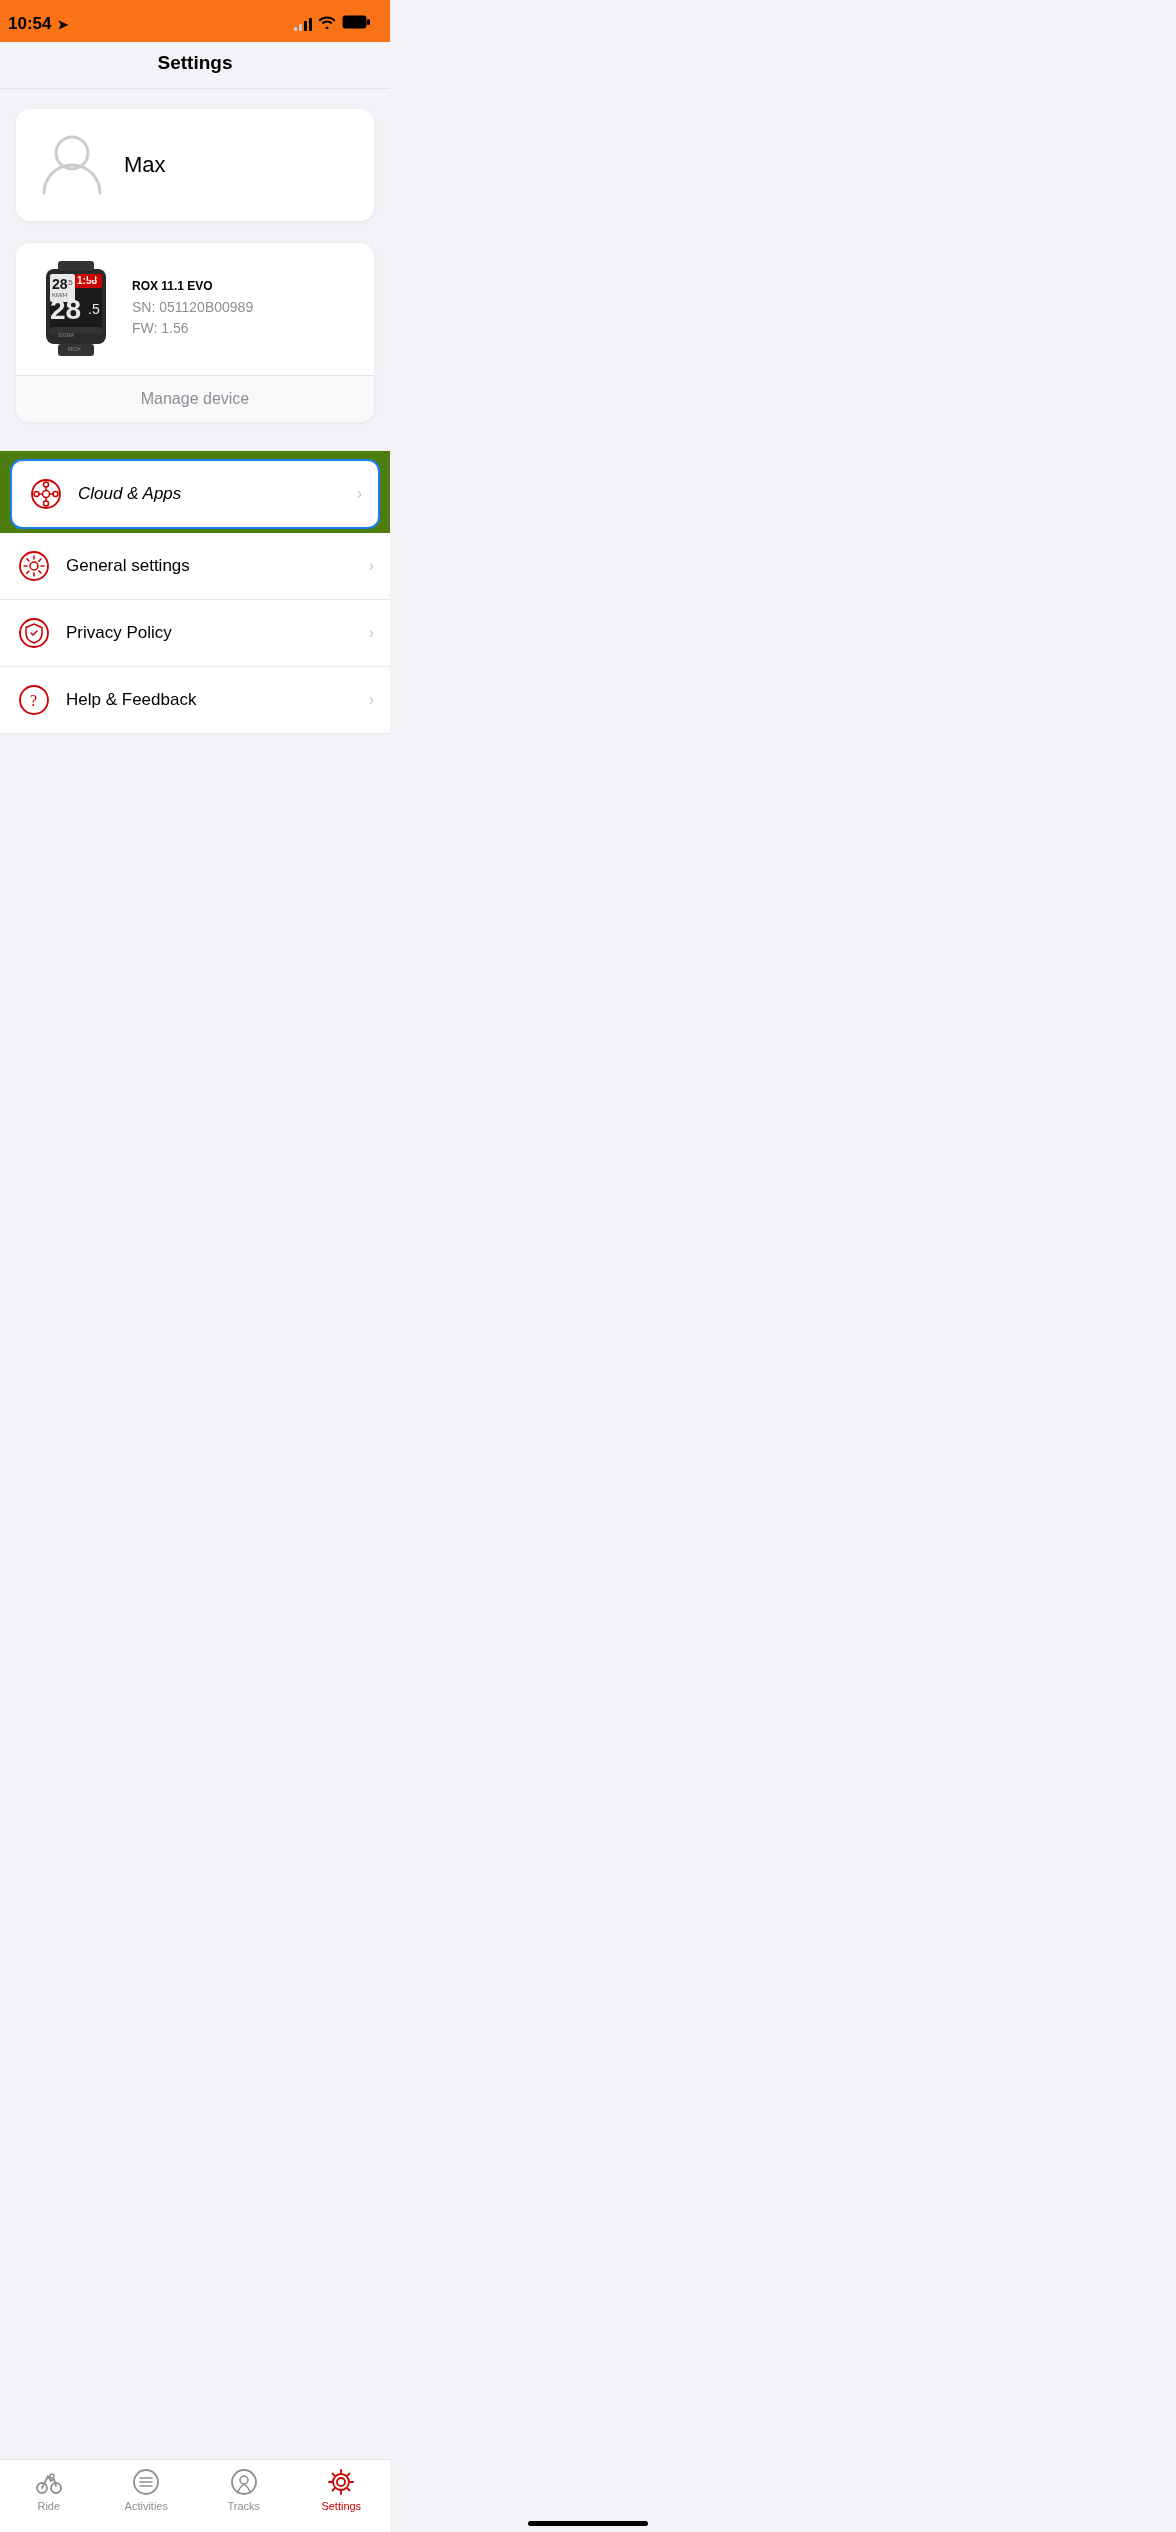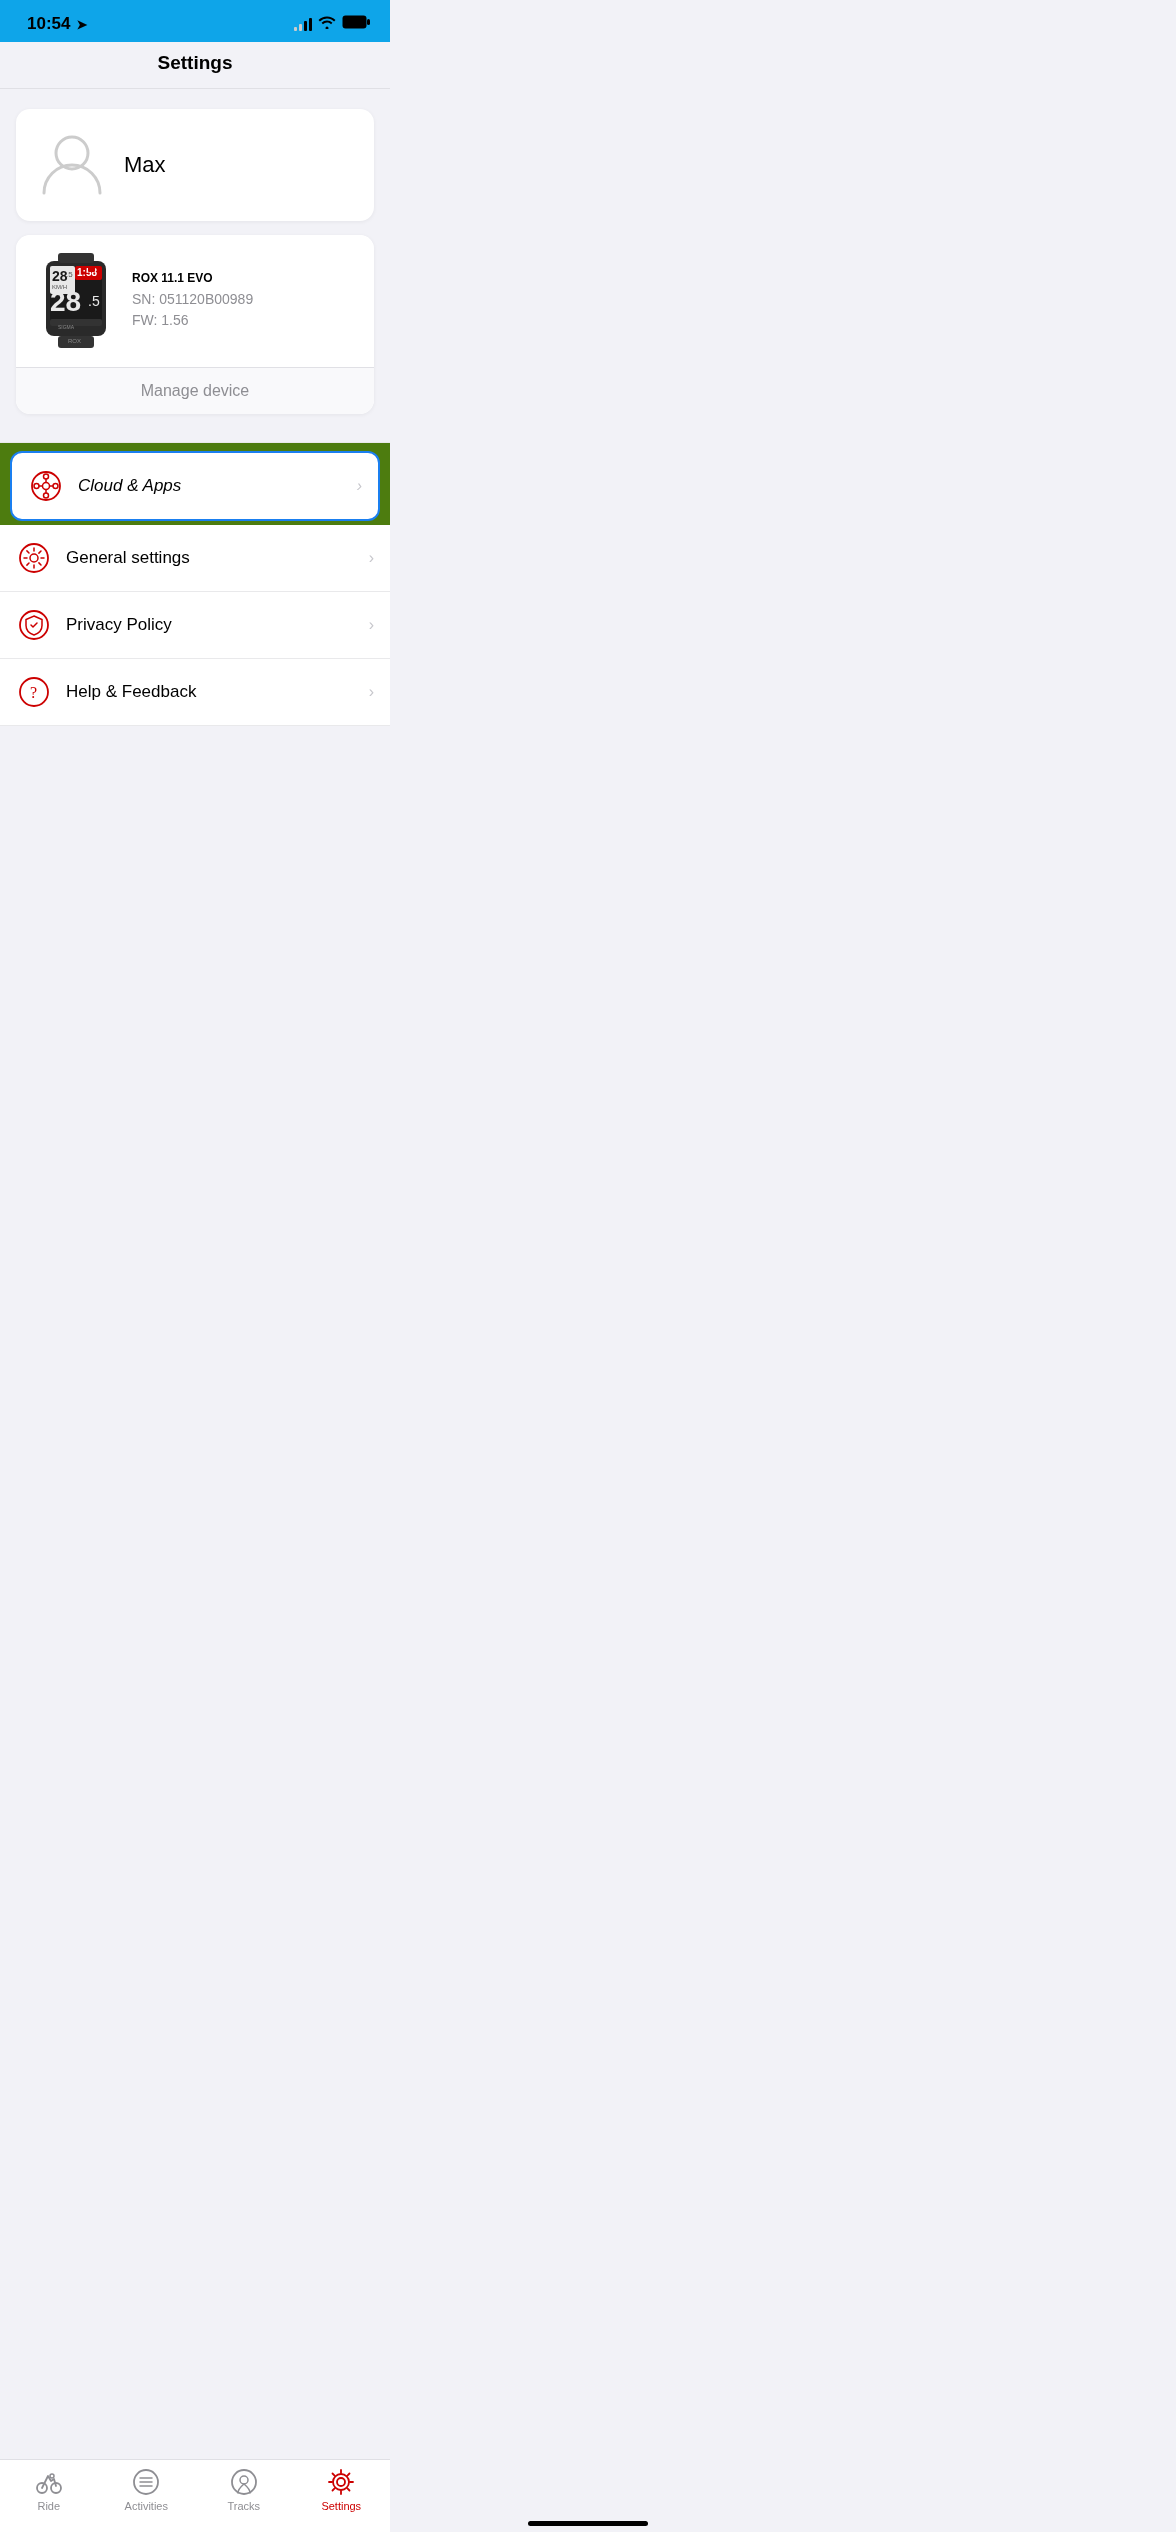--- a/index.html
+++ b/index.html
@@ -12,22 +12,22 @@
       font-family: -apple-system, BlinkMacSystemFont, 'SF Pro Display', 'Helvetica Neue', Arial, sans-serif;
       position: relative;
       overflow-x: hidden;
     }
 
     
     .status-bar {
       display: flex;
       justify-content: space-between;
       align-items: center;
-      padding: 14px 20px 8px 27px;
-      background: #0ea5e9;
+      padding: 14px 20px 8px 8px;
+      background: #f97316;
     }
 
     .status-time {
       font-size: 17px;
       font-weight: 600;
       display: flex;
       align-items: center;
       gap: 4px;
     }
 
@@ -68,21 +68,21 @@
     
     .content {
       padding: 20px 16px 0;
     }
 
     
     .card {
       background: #fff;
       border-radius: 14px;
       padding: 20px 20px;
-      margin-bottom: 14px;
+      margin-bottom: 22px;
       display: flex;
       align-items: center;
       gap: 16px;
       box-shadow: 0 1px 4px rgba(0,0,0,0.06);
     }
 
     .avatar-container {
       width: 72px;
       height: 72px;
       display: flex;

